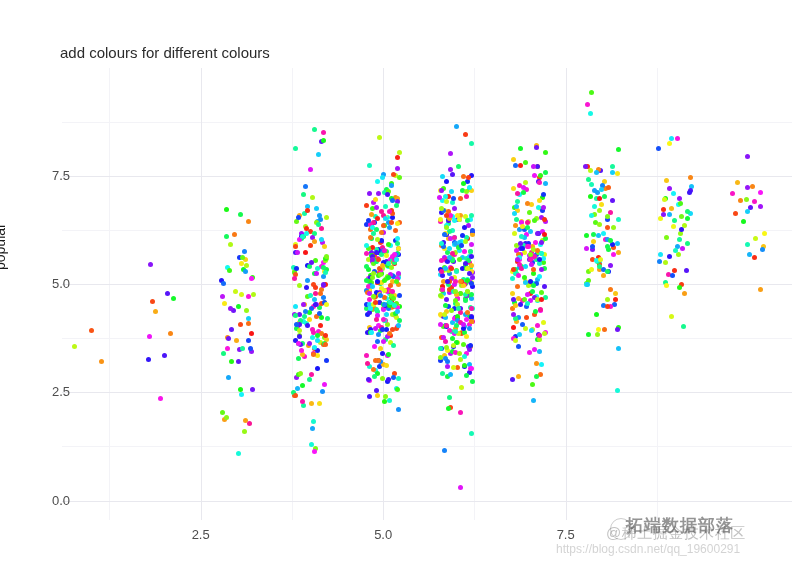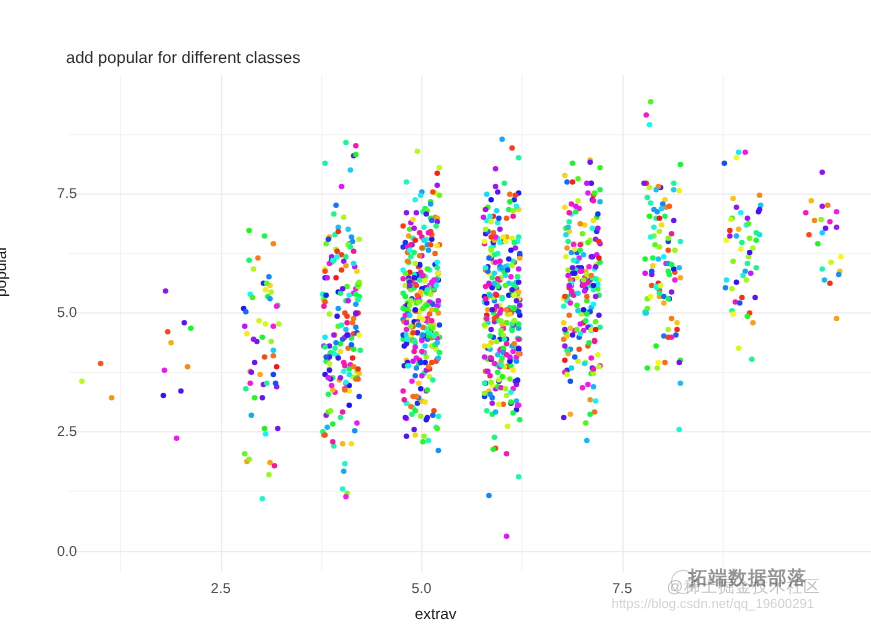--- a/index.html
+++ b/index.html
@@ -136,21 +136,21 @@
     width: 22px; height: 22px;
     border-radius: 50%;
     border: 1.5px solid rgba(130,130,130,0.4);
   }
 </style>
 </head>
 <body>
 
 <div id="root">
 
-  <div id="plot-subtitle">add popular for different classes</div>
+  <div id="plot-subtitle">add colours for different colours</div>
 
   <div id="panel">
     <div id="gridlayer">
         <div class="grid-minor gv" style="left: 47px;"></div>
         <div class="grid-minor gv" style="left: 230px;"></div>
         <div class="grid-minor gv" style="left: 412px;"></div>
         <div class="grid-minor gv" style="left: 595px;"></div>
         <div class="grid-minor gh" style="top: 378px;"></div>
         <div class="grid-minor gh" style="top: 270px;"></div>
         <div class="grid-minor gh" style="top: 162px;"></div>
@@ -1393,21 +1393,20 @@
       <div class="ytick" style="top: 276.268px;">5.0</div>
       <div class="ytick" style="top: 168.134px;">7.5</div>
     </div>
   <div id="xticks">
       <div class="xtick" style="left: 200.7px;">2.5</div>
       <div class="xtick" style="left: 383.2px;">5.0</div>
       <div class="xtick" style="left: 565.7px;">7.5</div>
     </div>
 
   <div id="y-axis-title">popular</div>
-  <div id="x-axis-title">extrav</div>
 
   <div id="watermark">
     <div id="wm-logo"></div>
     <div id="wm-sub">@稀土掘金技术社区</div>
     <div id="wm-main">拓端数据部落</div>
     <div id="wm-url">https://blog.csdn.net/qq_19600291</div>
   </div>
 
 </div>
 

